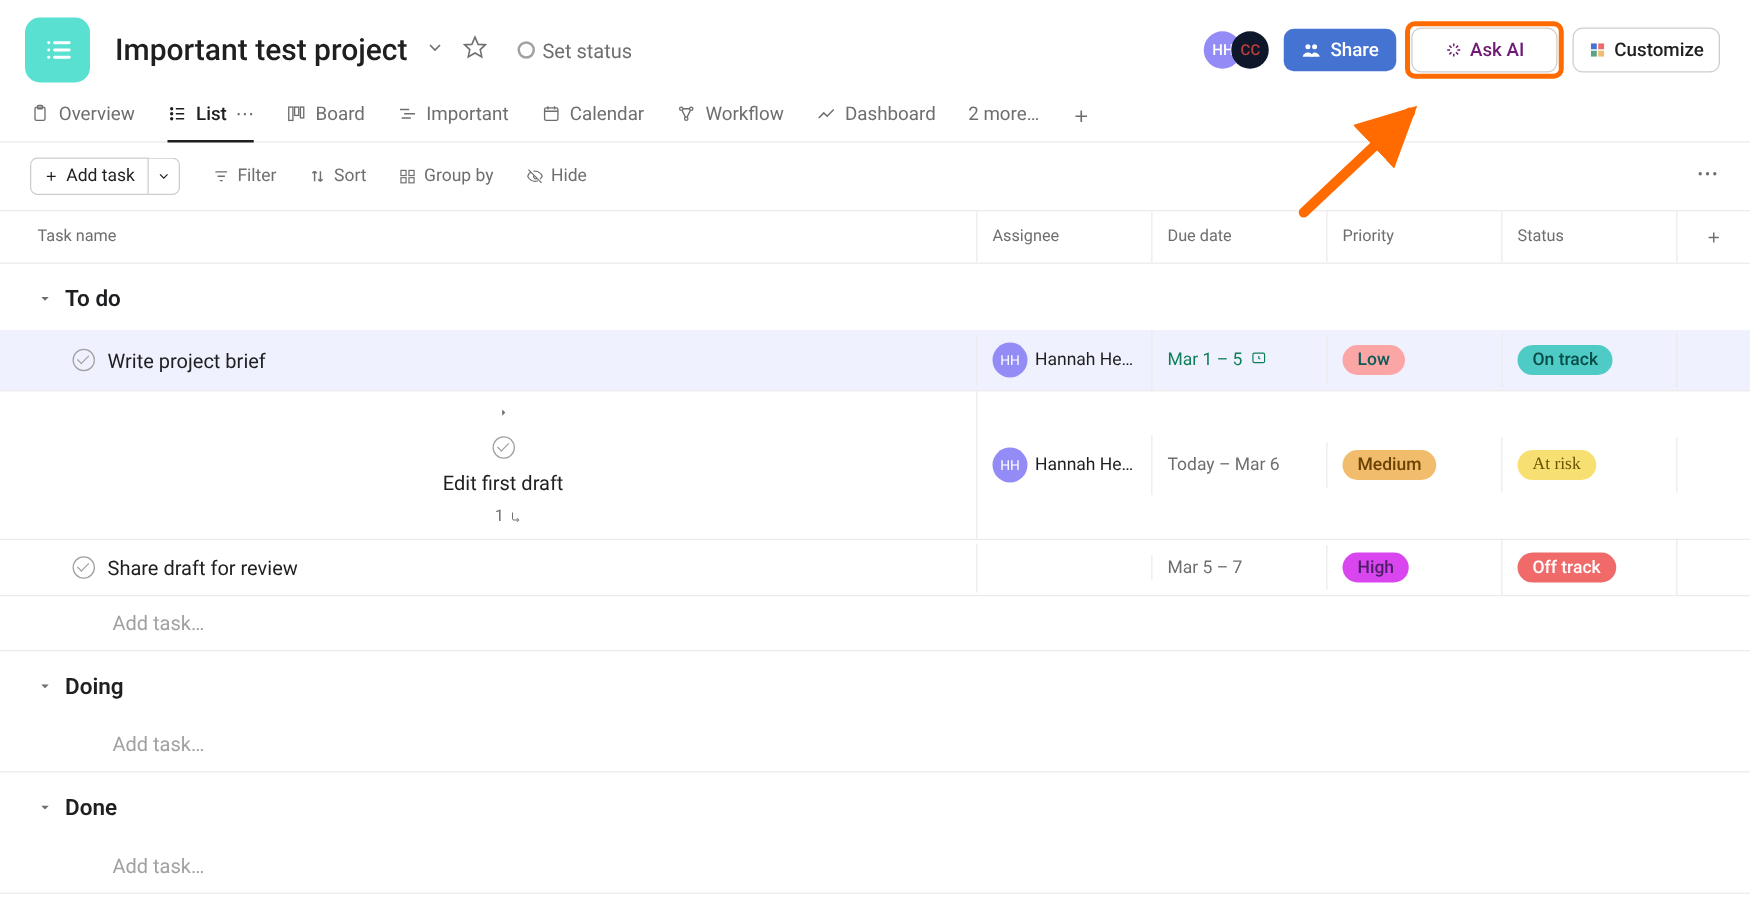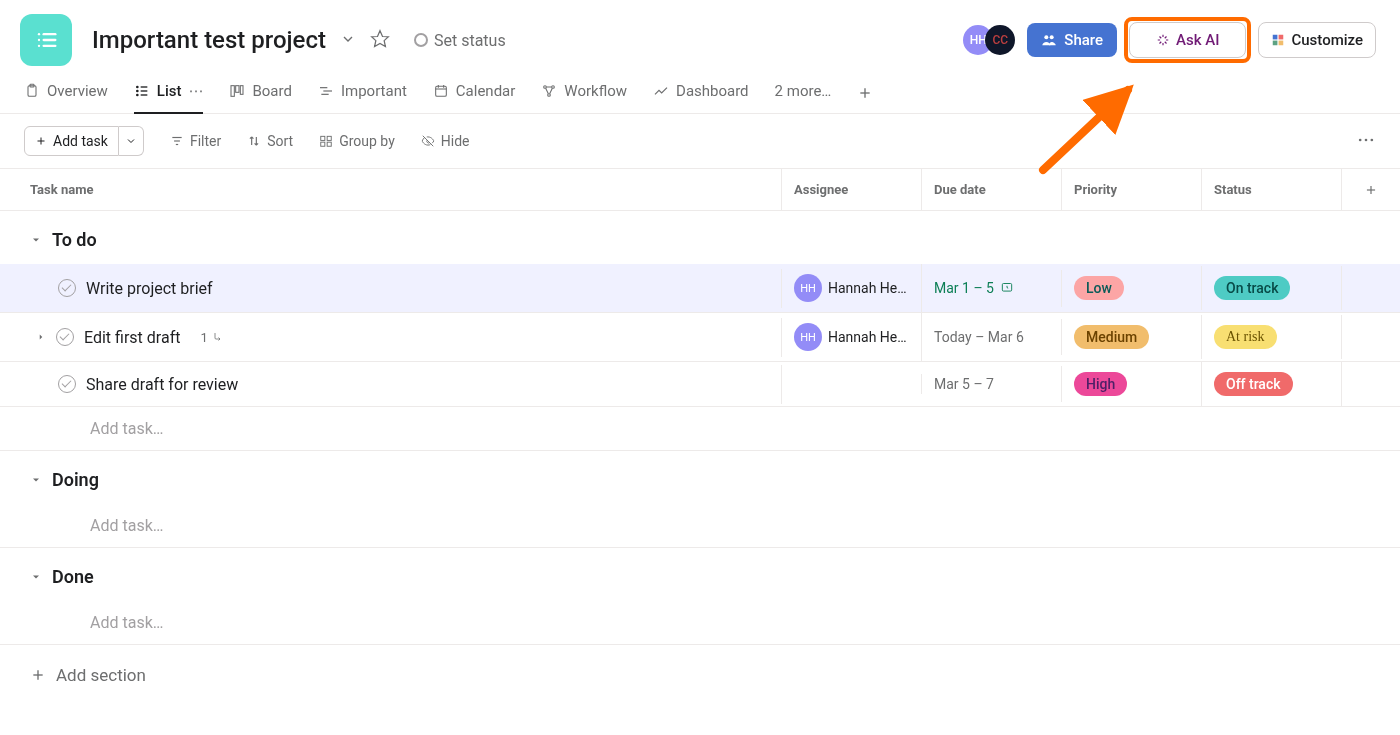--- a/index.html
+++ b/index.html
@@ -35,46 +35,46 @@
   .toolbar { display: flex; align-items: center; padding: 12px 24px; gap: 26px; }
   .addtask-group { display: flex; }
   .addtask-btn { display: inline-flex; align-items: center; gap: 6px; border: 1px solid #cfcbcb; border-radius: 6px 0 0 6px; padding: 6px 10px; font-size: 14px; cursor: pointer; }
   .addtask-chevron { border: 1px solid #cfcbcb; border-left: none; border-radius: 0 6px 6px 0; padding: 6px 6px; cursor: pointer; display: flex; align-items: center; }
   .tool-btn { display: inline-flex; align-items: center; gap: 6px; color: #6d6e6f; font-size: 14px; cursor: pointer; }
   .toolbar-right { margin-left: auto; color: #6d6e6f; cursor: pointer; }
   
   
   .table { border-top: 1px solid #edeae9; }
   .row { display: grid; grid-template-columns: 1fr 140px 140px 140px 140px 58px; align-items: center; border-bottom: 1px solid #edeae9; }
-  .thead .cell { font-size: 13px; color: #6d6e6f; padding: 13px 12px; border-right: 1px solid #edeae9; font-weight: bold; }
+  .thead .cell { font-size: 13px; color: #6d6e6f; padding: 13px 12px; border-right: 1px solid #edeae9; }
   .thead .cell:first-child { padding-left: 30px; border-right: 1px solid #edeae9; }
   .cell { padding: 10px 12px; border-right: 1px solid #edeae9; font-size: 14px; display: flex; align-items: center; gap: 6px; overflow: hidden; white-space: nowrap; text-overflow: ellipsis; }
   .cell:last-child { border-right: none; }
   .add-col { justify-content: center; }
   
   
   .section-header { display: flex; align-items: center; gap: 10px; padding: 18px 0 14px 30px; font-size: 18px; font-weight: 600; color: #1e1f21; cursor: pointer; }
   .section-header .caret { color: #6d6e6f; }
   .task-row { min-height: 42px; }
   .task-row.highlighted { background: #f0f1ff; }
   .task-name-cell { padding-left: 58px; gap: 10px; }
-  .task-name-cell.with-expand { padding-left: 36px; }
+  .task-name-cell.with-expand { padding-left: 36px; flex-direction: column; }
   .circle-check { width: 18px; height: 18px; border: 1.5px solid #a2a0a2; border-radius: 50%; position: relative; flex: 0 0 auto; }
   .circle-check::after { content: ""; position: absolute; left: 5px; top: 2px; width: 4px; height: 8px; border: solid #a2a0a2; border-width: 0 1.5px 1.5px 0; transform: rotate(45deg); }
   .task-name { font-size: 16px; color: #1e1f21; }
   .subtask-badge { display: inline-flex; align-items: center; gap: 4px; color: #6d6e6f; font-size: 13px; margin-left: 10px; }
   .assignee-cell .mini-avatar { width: 28px; height: 28px; border-radius: 50%; background: #938cf7; color: #fff; font-size: 11px; display: flex; align-items: center; justify-content: center; flex: 0 0 auto; }
   .assignee-name { overflow: hidden; text-overflow: ellipsis; }
   .date-green { color: #0d7f56; }
   .date-gray { color: #6d6e6f; }
   .recur-icon { color: #0d7f56; }
   .pill { display: inline-block; padding: 4px 12px; border-radius: 12px; font-size: 14px; font-weight: 500; }
   .pill.low { background: #fca5a5; color: #0b5b58; }
   .pill.medium { background: #f1bd6c; color: #6b4200; }
-  .pill.high { background: #ec4899; color: #4d1f66; }
+  .pill.high { background: #d946ef; color: #4d1f66; }
   .pill.ontrack { background: #4ecbc4; color: #084b48; }
   .pill.atrisk { background: #f8df72; color: #6b5300; font-family: Liberation Serif, serif; }
   .pill.offtrack { background: #f06a6a; color: #fff; }
   .add-task-link { padding: 12px 0 12px 90px; color: #a2a0a2; font-size: 16px; cursor: text; border-bottom: 1px solid #edeae9; }
   .add-section { display: flex; align-items: center; gap: 10px; padding: 20px 30px; color: #6d6e6f; font-size: 17px; cursor: pointer; }
   
   
   .arrow-annotation { position: absolute; left: 1028px; top: 80px; pointer-events: none; }
   .arrow-annotation svg { width: 120px; height: 100px; }
   

